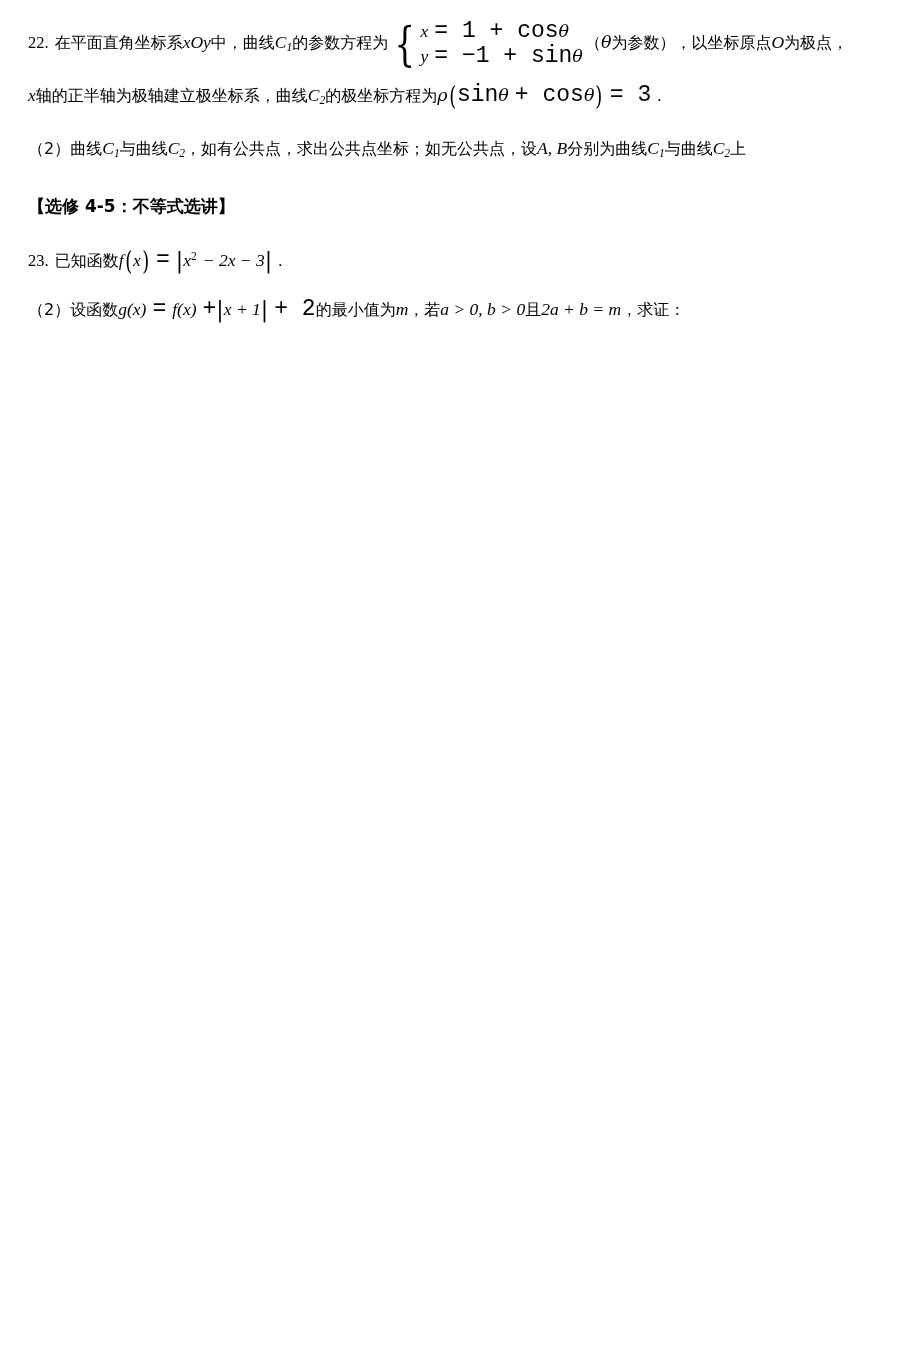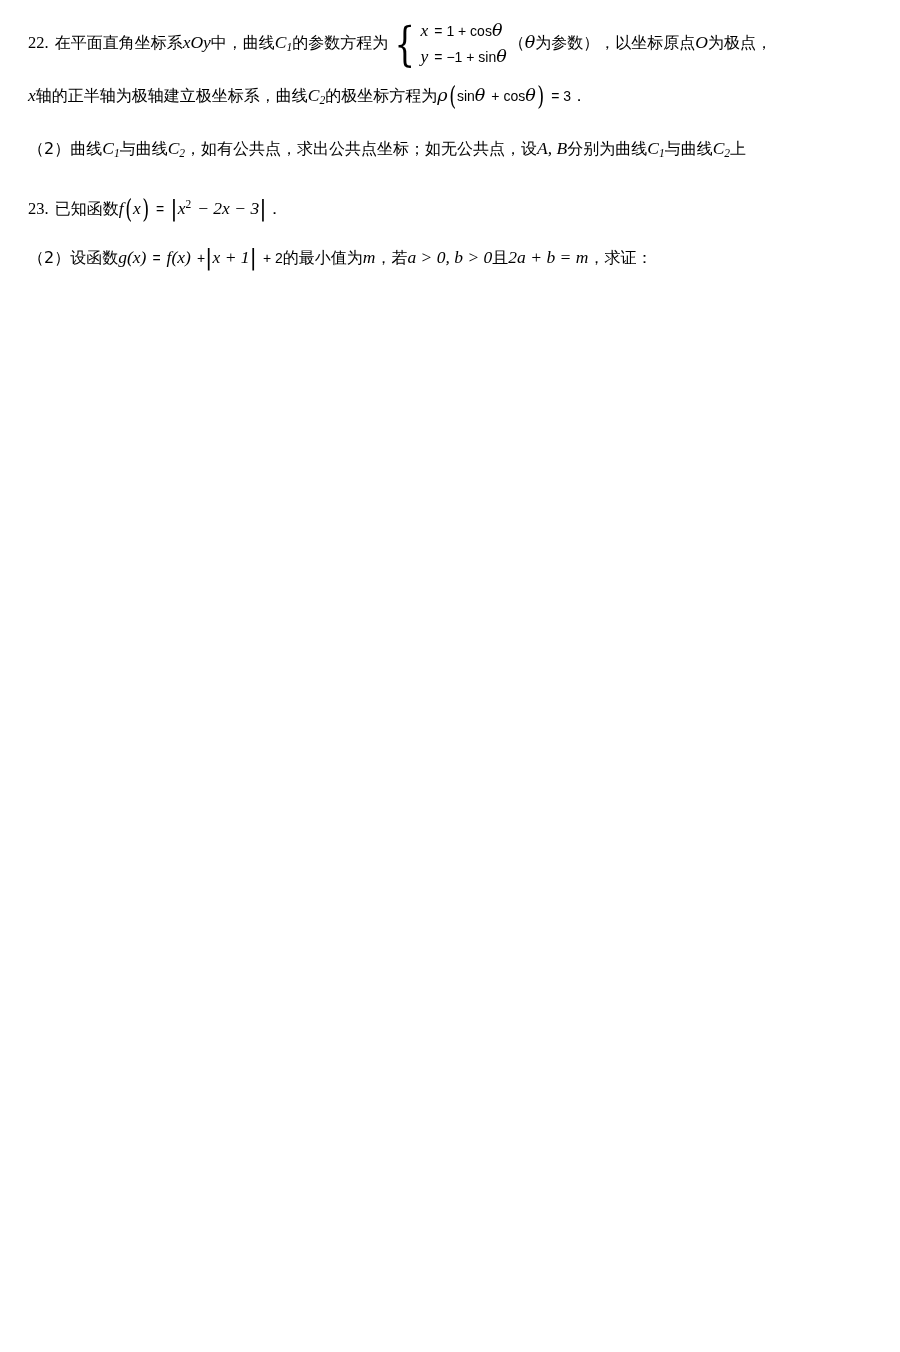--- a/index.html
+++ b/index.html
@@ -36,22 +36,22 @@
   .cn {
     font-family: "DejaVu Sans", sans-serif;
     font-size: 16px;
   }
   .mathit {
     font-family: "Liberation Serif", serif;
     font-style: italic;
     font-size: 17.5px;
   }
   .mathup {
-    font-family: Liberation Sans, sans-serif;
-    font-size: 14px;
+    font-family: Liberation Mono, monospace;
+    font-size: 23px;
   }
   .sub {
     font-size: 11.5px;
     vertical-align: -0.28em;
     font-family: "Liberation Serif", serif;
     font-style: italic;
   }
   .sup {
     font-size: 11.5px;
     vertical-align: 0.55em;
@@ -136,20 +136,23 @@
     </div>
 
 
     <div class="line">
       <span class="cn">（2）</span><span class="cn">曲线</span><span class="mathit">C</span><span class="sub">1</span><span class="cn">与曲线</span><span class="mathit">C</span><span class="sub">2</span><span class="cn">，如有公共点，求出公共点坐标；如无公共点，设</span><span class="mathit">A, B</span><span class="cn">分别为曲线</span><span class="mathit">C</span><span class="sub">1</span><span class="cn">与曲线</span><span class="mathit">C</span><span class="sub">2</span><span class="cn">上</span>
     </div>
 
 
   </div>
 
+  <div>
+    <span class="section-title">【选修 4-5：不等式选讲】</span>
+  </div>
 
   <div class="q-block">
 
     <div class="line">
       <span class="num">23.</span><span class="sp"></span><span class="cn">已知函数</span><span class="mathit">f</span><span class="bigparen">(</span><span class="mathit">x</span><span class="bigparen">)</span><span class="sp"></span><span class="mathup">=</span><span class="sp"></span><span class="absbar">|</span><span class="mathit">x</span><span class="sup">2</span><span class="sp"></span><span class="mathit">− 2x − 3</span><span class="absbar">|</span><span class="cn">．</span>
     </div>
 
 
     <div class="line">
       <span class="cn">（2）</span><span class="cn">设函数</span><span class="mathit">g</span><span class="mathit">(x)</span><span class="sp"></span><span class="mathup">=</span><span class="sp"></span><span class="mathit">f</span><span class="mathit">(x)</span><span class="sp"></span><span class="mathup">+</span><span class="absbar">|</span><span class="mathit">x + 1</span><span class="absbar">|</span><span class="sp"></span><span class="mathup">+ 2</span><span class="cn">的最小值为</span><span class="mathit">m</span><span class="cn">，若</span><span class="mathit">a &gt; 0, b &gt; 0</span><span class="cn">且</span><span class="mathit">2a + b = m</span><span class="cn">，求证：</span>

